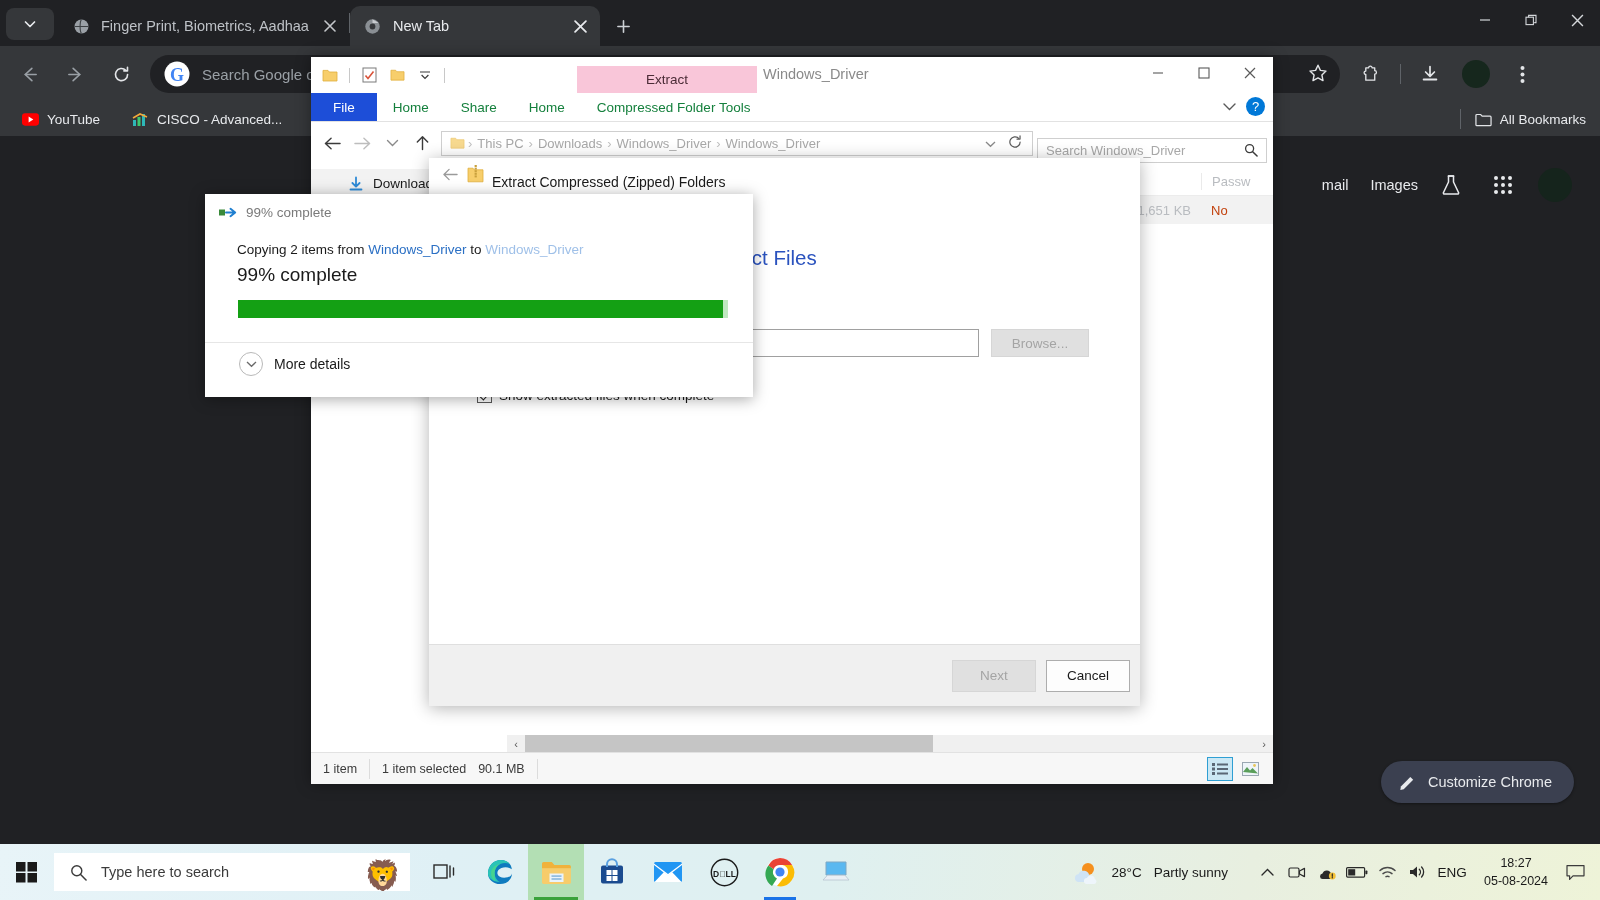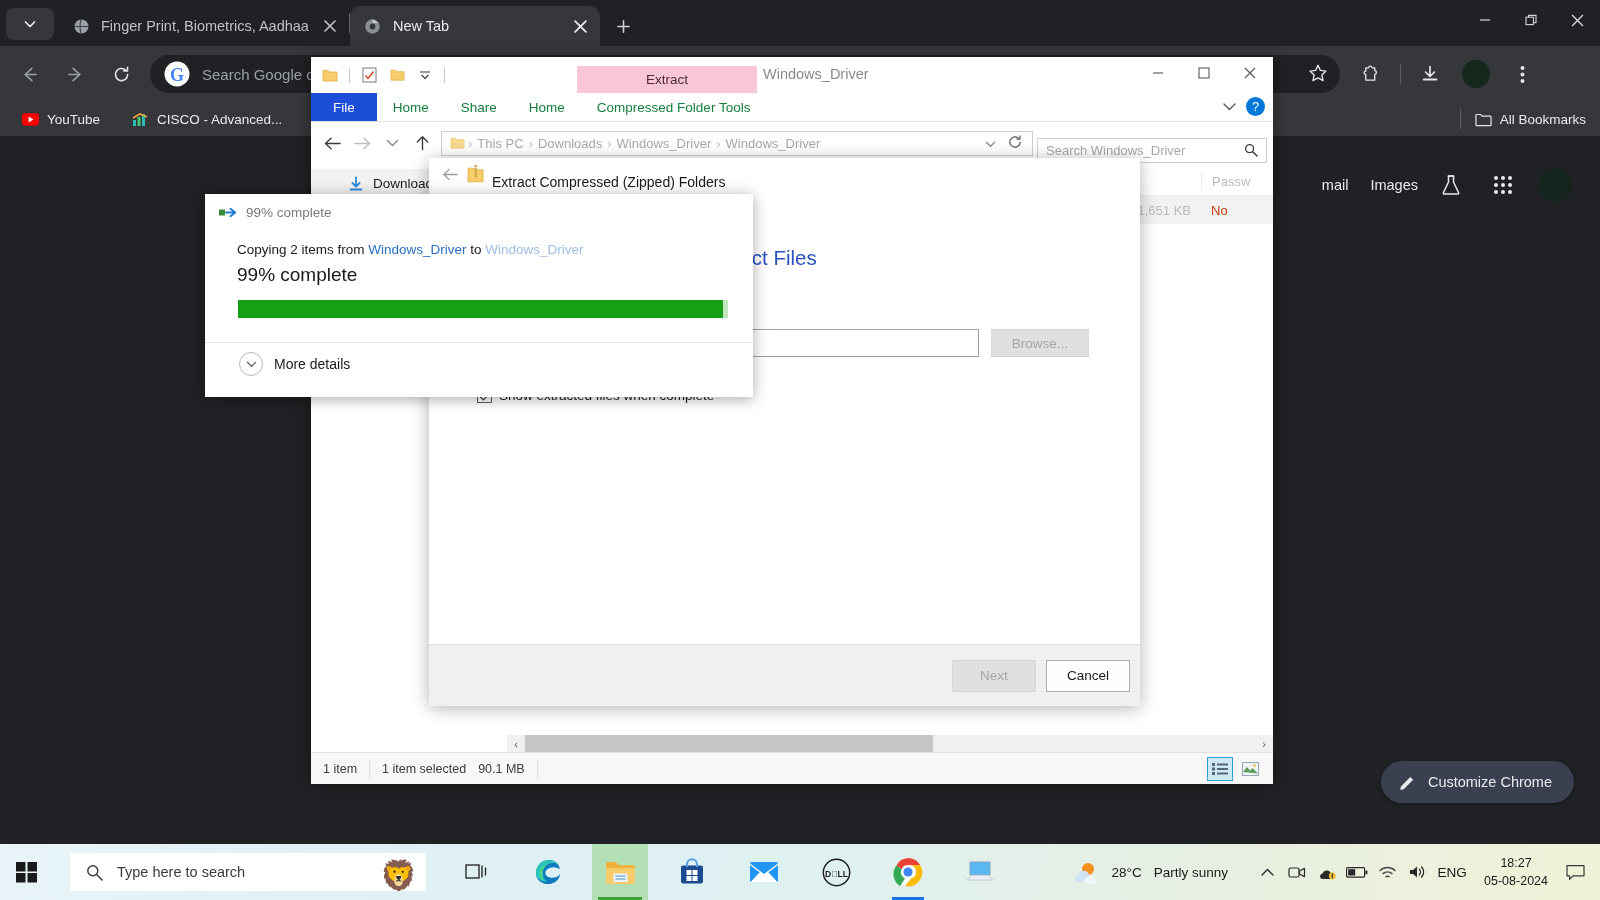--- a/index.html
+++ b/index.html
@@ -337,21 +337,21 @@
   .chev-circle {
     width: 24px; height: 24px; border-radius: 50%; border: 1px solid #b9b9b9;
     display: flex; align-items: center; justify-content: center; margin-right: 11px;
     color: #6a6a6a; font-size: 11px; flex: 0 0 24px;
   }
 
   
   #taskbar {
     position: absolute; left: 0; bottom: 0; width: 1600px; height: 56px;
     background: linear-gradient(100deg,#e8f4f8 0%,#dff0f5 28%,#dff0f0 52%,#e8efe0 78%,#eef3d8 100%);
-    display: flex; align-items: center; gap: 16px;
+    display: flex; align-items: center;
   }
   #start-btn {
     width: 54px; height: 56px; display: flex; align-items: center;
     justify-content: center; cursor: pointer;
   }
   #tb-search {
     width: 356px; height: 38px; background: #fff; display: flex; align-items: center;
     padding-left: 16px; font-size: 14.5px; color: #3b3b3b; cursor: text;
     position: relative; overflow: hidden;
   }

